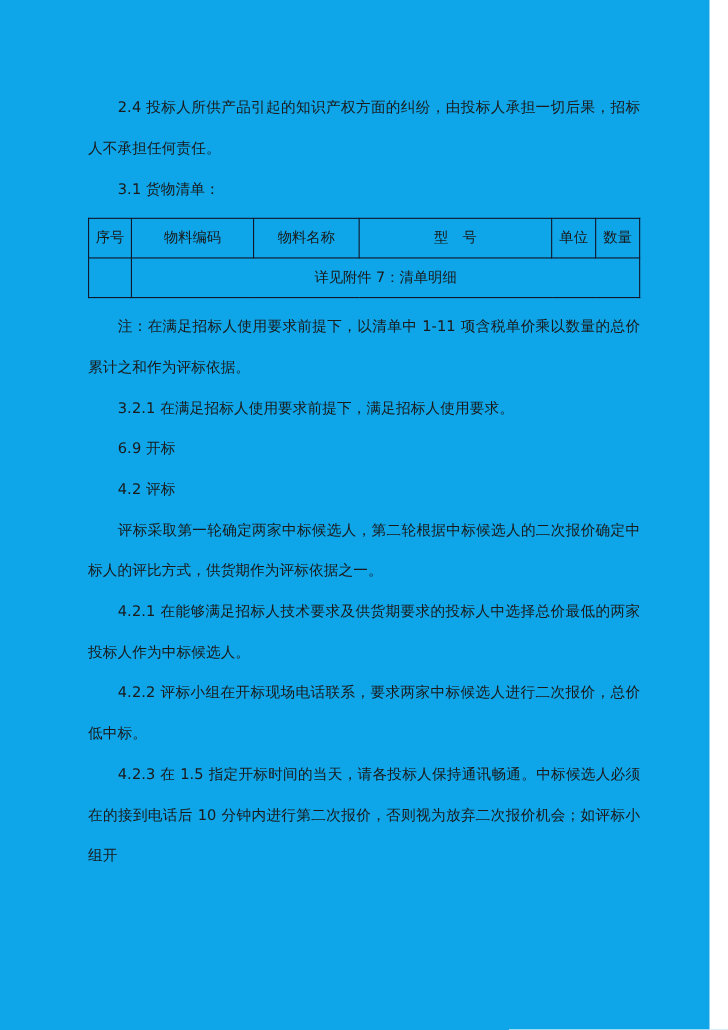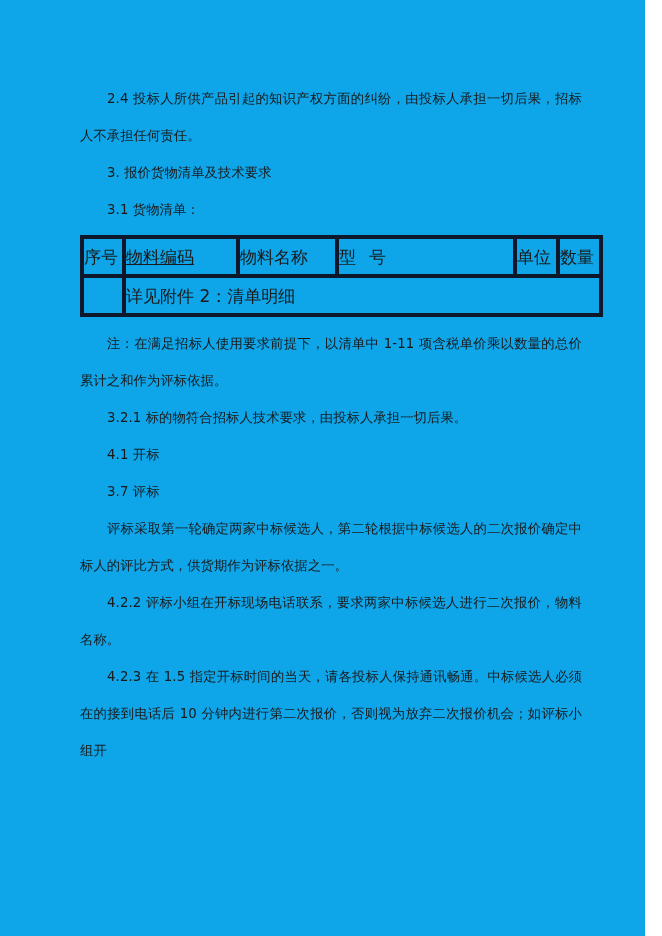--- a/index.html
+++ b/index.html
@@ -45,80 +45,80 @@
     margin-bottom: 8px;
   }
   table.goods {
     border-collapse: collapse;
     width: 495px;
     table-layout: fixed;
     font-size: 13.3px;
     color: #1a1a1a;
   }
   table.goods td {
-    border: 4px solid #0f172a;
-    text-align: left;
+    border: 1px solid #0f172a;
+    text-align: center;
     vertical-align: middle;
     padding: 0;
     height: 35px;
-    font-size: 17px;
+    font-size: 13px;
     line-height: 16px;
   }
   .col-seq   { width: 38px; }
-  .col-code  { width: 110px; text-decoration: underline; }
+  .col-code  { width: 110px; }
   .col-name  { width: 95px; }
   .col-model { width: 174px; }
   .col-unit  { width: 39px; margin-left: 48px; }
   .col-qty   { width: 39px; margin-left: 16px; }
   .model-head span.sp { display: inline-block; width: 13px; }
   .detail-row td { height: 36px; }
 </style>
 </head>
 <body>
 
 <div class="page">
   <div class="content">
 
     <p class="para indent">2.4 投标人所供产品引起的知识产权方面的纠纷，由投标人承担一切后果，招标人不承担任何责任。</p>
 
-    <p class="para indent">3. 报价货物清单及技术要求</p>
 
     <p class="para indent">3.1 货物清单：</p>
 
     <div class="goods-table-wrap">
       <table class="goods">
         <tbody>
           <tr>
             <td class="col-seq">序号</td>
             <td class="col-code">物料编码</td>
             <td class="col-name">物料名称</td>
             <td class="col-model model-head"><span>型</span><span class="sp"></span><span>号</span></td>
             <td class="col-unit">单位</td>
             <td class="col-qty">数量</td>
           </tr>
           <tr class="detail-row">
             <td class="col-seq"></td>
-            <td colspan="5">详见附件 2：清单明细</td>
+            <td colspan="5">详见附件 7：清单明细</td>
           </tr>
         </tbody>
       </table>
     </div>
 
     <p class="para indent">注：在满足招标人使用要求前提下，以清单中 1-11 项含税单价乘以数量的总价累计之和作为评标依据。</p>
 
 
-    <p class="para indent">3.2.1 标的物符合招标人技术要求，由投标人承担一切后果。</p>
+    <p class="para indent">3.2.1 在满足招标人使用要求前提下，满足招标人使用要求。</p>
 
 
-    <p class="para indent">4.1 开标</p>
+    <p class="para indent">6.9 开标</p>
 
 
-    <p class="para indent">3.7 评标</p>
+    <p class="para indent">4.2 评标</p>
 
     <p class="para indent">评标采取第一轮确定两家中标候选人，第二轮根据中标候选人的二次报价确定中标人的评比方式，供货期作为评标依据之一。</p>
 
+    <p class="para indent">4.2.1 在能够满足招标人技术要求及供货期要求的投标人中选择总价最低的两家投标人作为中标候选人。</p>
 
-    <p class="para indent">4.2.2 评标小组在开标现场电话联系，要求两家中标候选人进行二次报价，物料名称。</p>
+    <p class="para indent">4.2.2 评标小组在开标现场电话联系，要求两家中标候选人进行二次报价，总价低中标。</p>
 
     <p class="para indent">4.2.3 在 1.5 指定开标时间的当天，请各投标人保持通讯畅通。中标候选人必须在的接到电话后 10 分钟内进行第二次报价，否则视为放弃二次报价机会；如评标小组开</p>
 
   </div>
 </div>
 
 </body></html>

